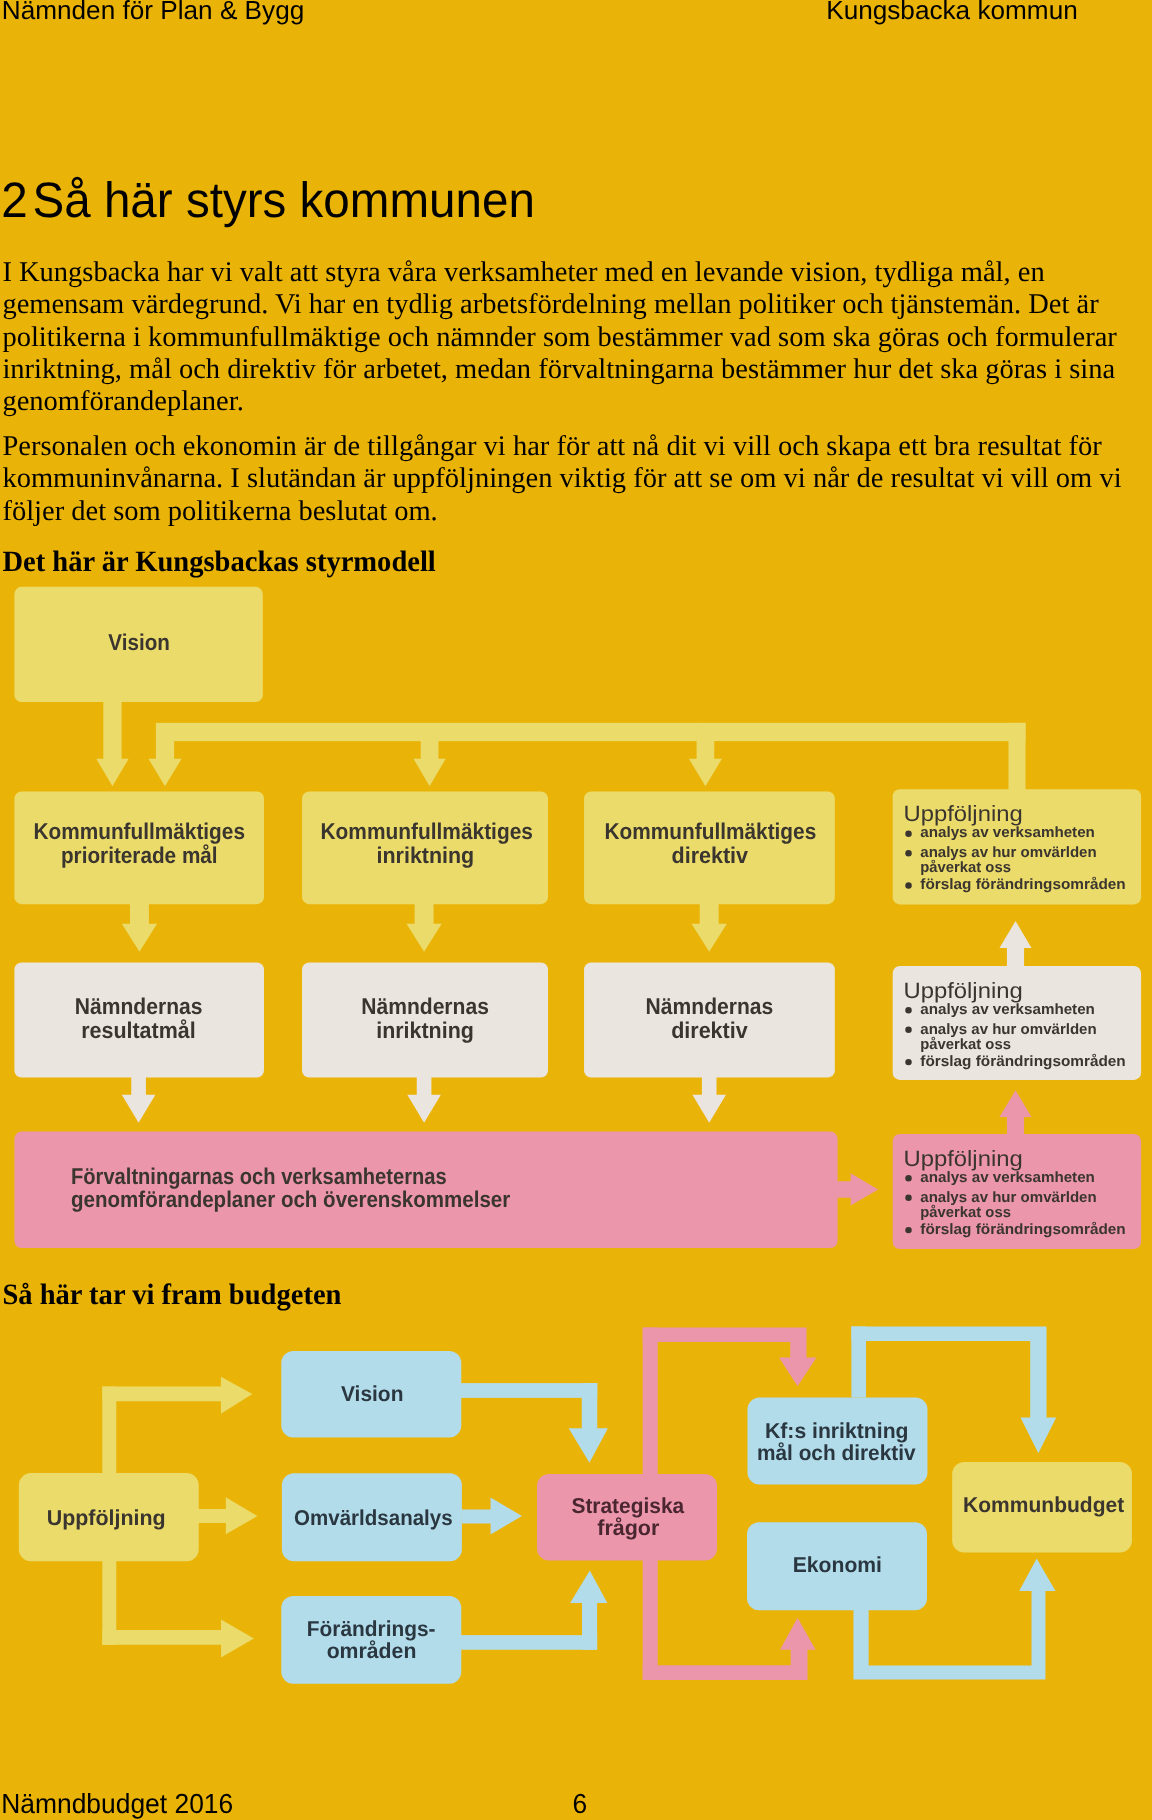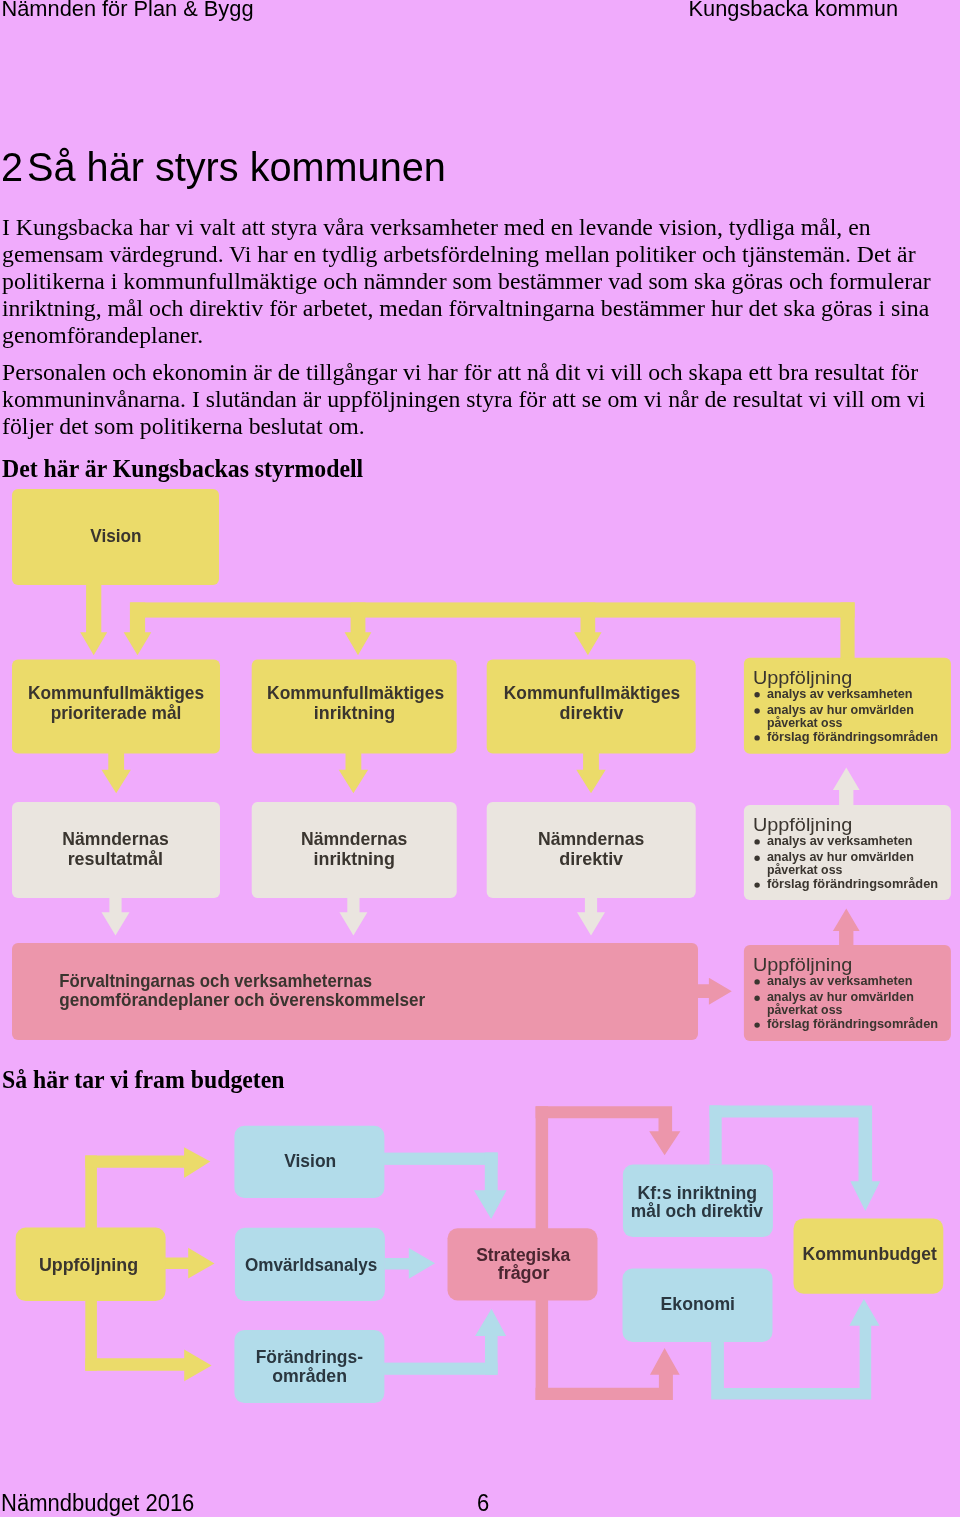--- a/index.html
+++ b/index.html
@@ -1,19 +1,19 @@
 <!DOCTYPE html>
 <html><head>
 <meta charset="utf-8">
 <title>Namndbudget 2016</title>
 <style>
   html,body{margin:0;padding:0;background:#ffffff;}
   body{width:960px;height:1517px;overflow:hidden;color:#000;
        font-family:"Liberation Serif",serif;}
-  .page{position:relative;width:960px;height:1517px;background:#f0abfc;}
+  .page{position:relative;width:960px;height:1517px;background:#eab308;}
   .hdr{position:absolute;font-family:"Liberation Sans",sans-serif;font-size:21.8px;
        line-height:22px;color:#000;white-space:nowrap;}
   .hdr-left{left:1.5px;top:-2.5px;}
   .hdr-right{left:688.5px;top:-2.5px;}
   .doc-title{position:absolute;left:1.4px;top:145.5px;margin:0;
        font-family:"Liberation Sans",sans-serif;font-weight:400;font-size:41.5px;
        line-height:41.5px;white-space:nowrap;transform:scaleX(0.9555);transform-origin:0 0;}
   .doc-title .num{padding-right:4.2px;}
   .body-copy{position:absolute;left:2px;top:214px;width:955px;font-size:23.75px;
        line-height:27px;}
@@ -51,21 +51,21 @@
 
 <div class="page">
 
   <div class="hdr hdr-left">Nämnden för Plan &amp; Bygg</div>
   <div class="hdr hdr-right">Kungsbacka kommun</div>
 
   <h1 class="doc-title"><span class="num">2</span><span>Så här styrs kommunen</span></h1>
 
   <div class="body-copy">
     <p>I Kungsbacka har vi valt att styra våra verksamheter med en levande vision, tydliga mål, en gemensam värdegrund. Vi har en tydlig arbetsfördelning mellan politiker och tjänstemän. Det är politikerna i kommunfullmäktige och nämnder som bestämmer vad som ska göras och formulerar inriktning, mål och direktiv för arbetet, medan förvaltningarna bestämmer hur det ska göras i sina genomförandeplaner.</p>
-    <p>Personalen och ekonomin är de tillgångar vi har för att nå dit vi vill och skapa ett bra resultat för kommuninvånarna. I slutändan är uppföljningen styra för att se om vi når de resultat vi vill om vi följer det som politikerna beslutat om.</p>
+    <p>Personalen och ekonomin är de tillgångar vi har för att nå dit vi vill och skapa ett bra resultat för kommuninvånarna. I slutändan är uppföljningen viktig för att se om vi når de resultat vi vill om vi följer det som politikerna beslutat om.</p>
   </div>
 
   <div class="sub-head" id="subhead1">Det här är Kungsbackas styrmodell</div>
   <div class="sub-head" id="subhead2">Så här tar vi fram budgeten</div>
 
   <div class="footer footer-left">Nämndbudget 2016</div>
   <div class="footer footer-page">6</div>
 
   <div class="fig" id="fig1">
 <svg width="960" height="580" viewBox="0 0 960 580">

